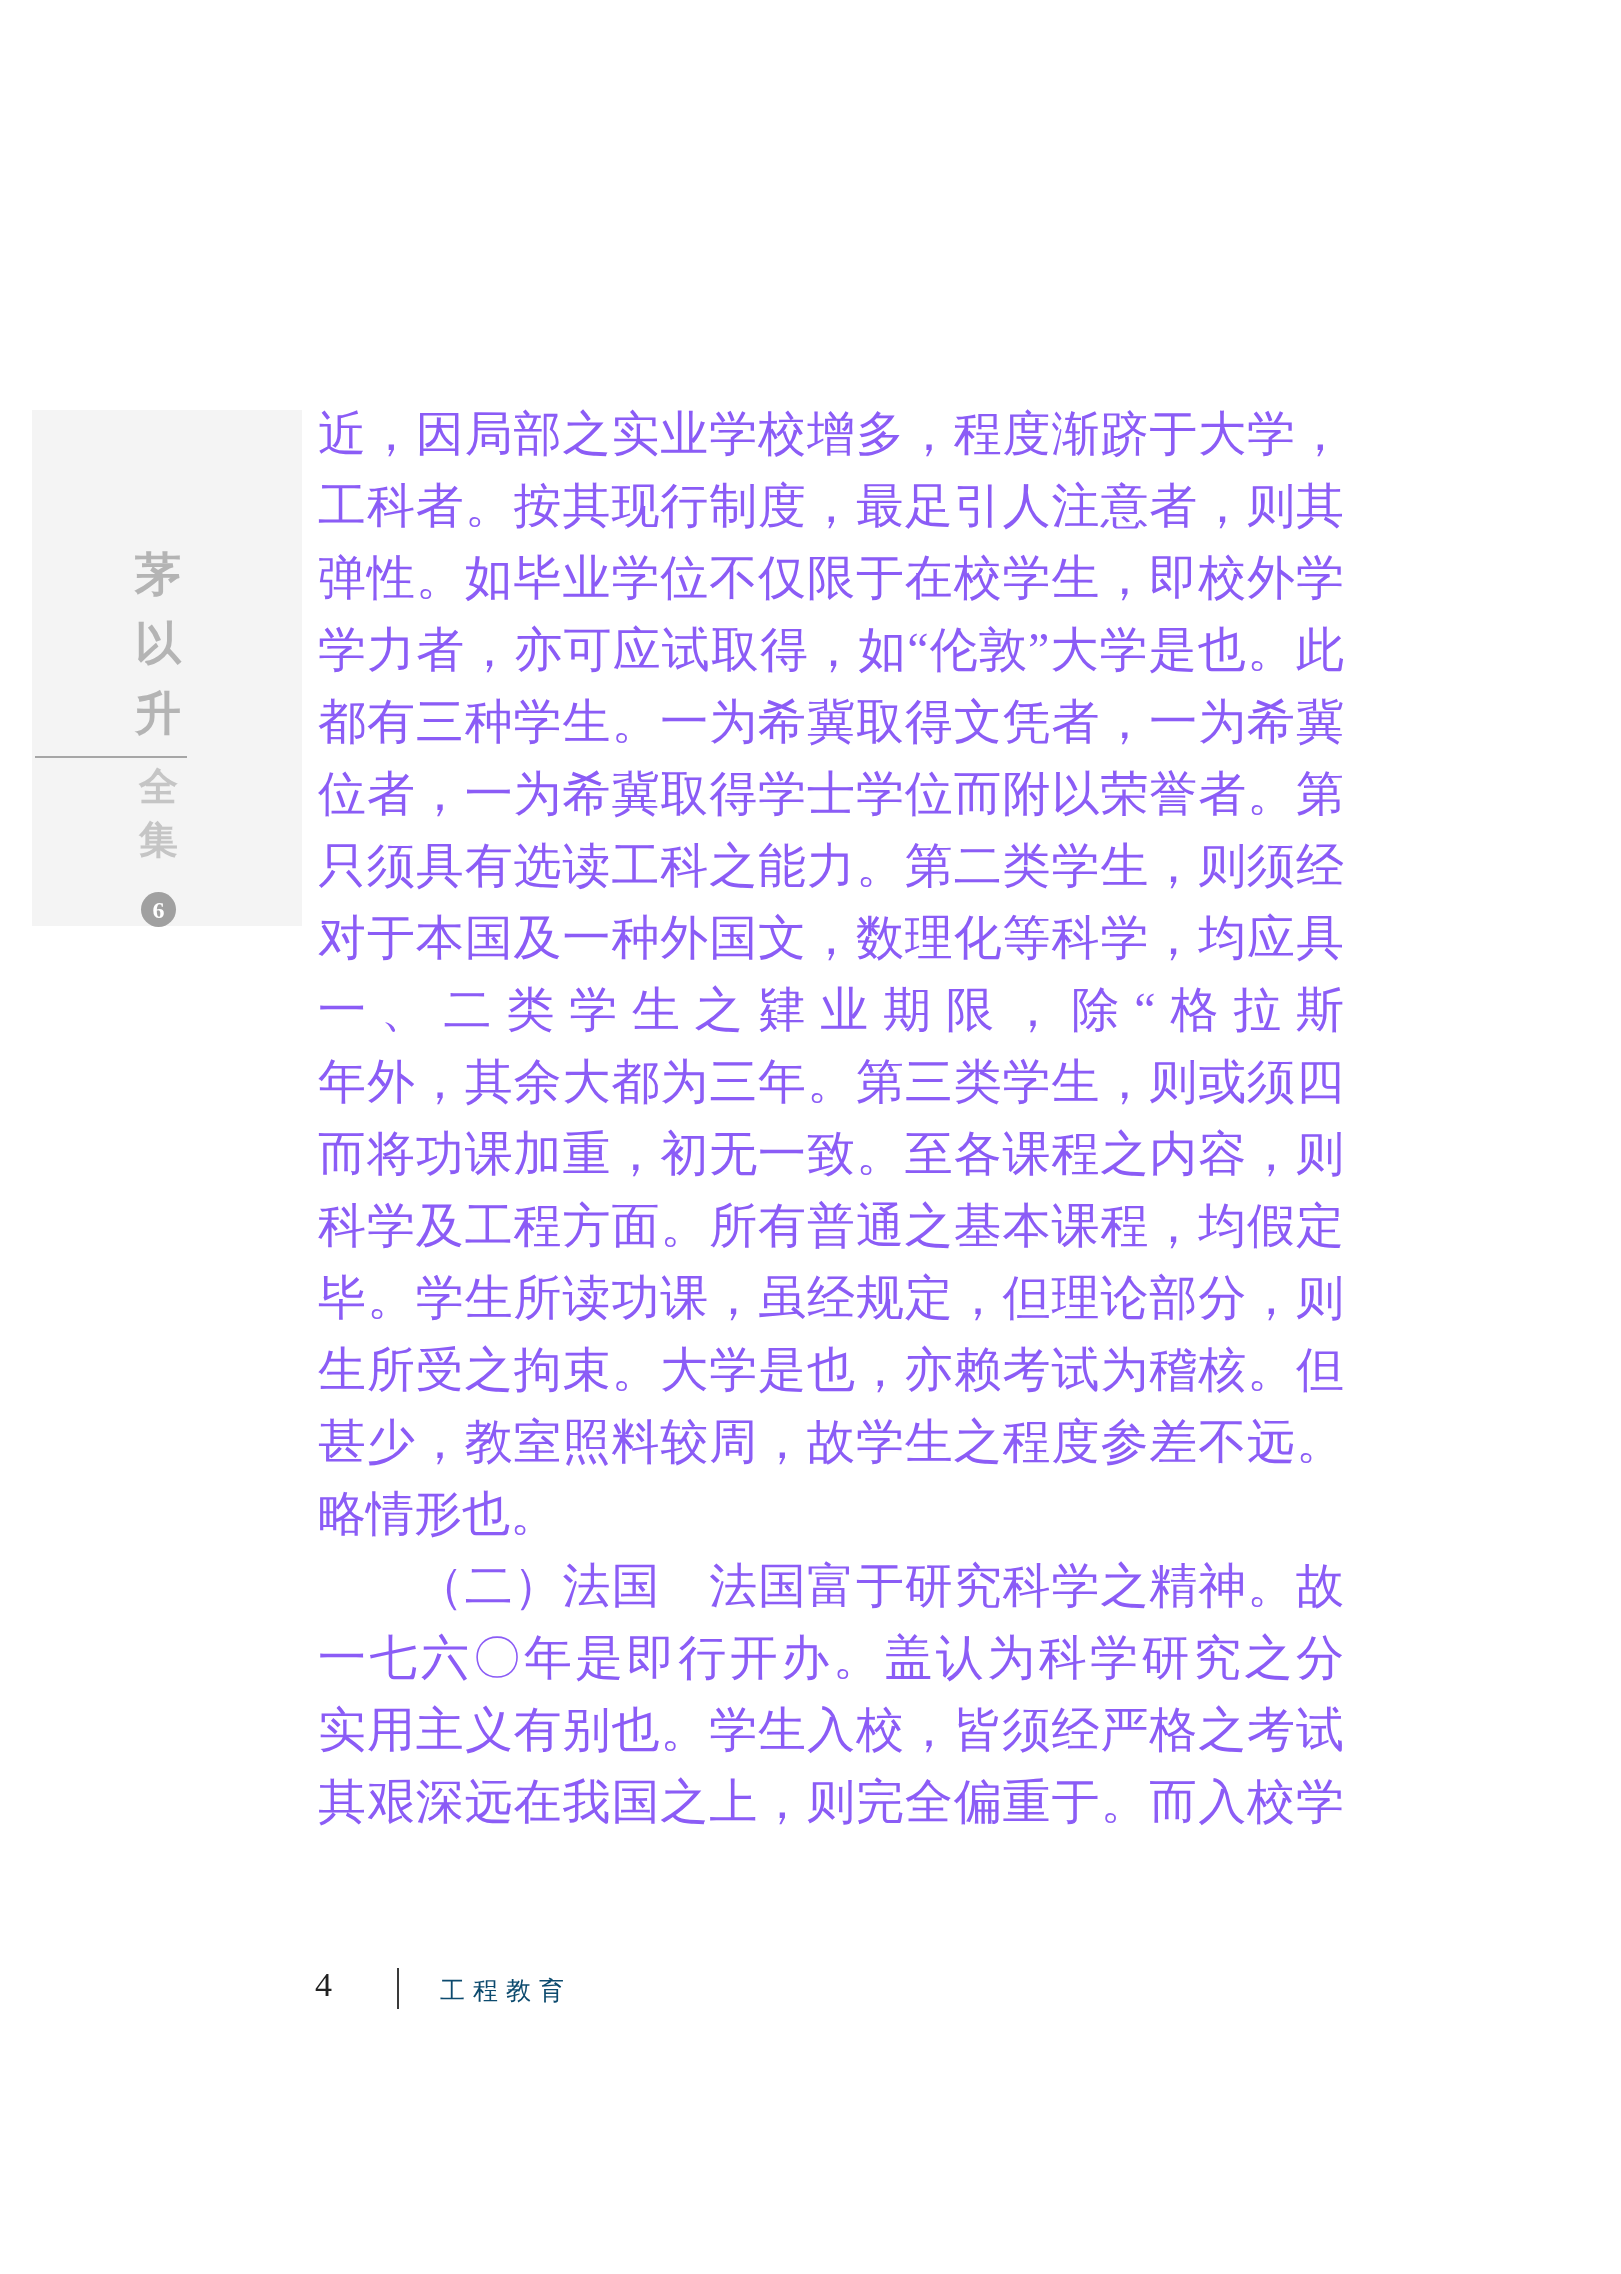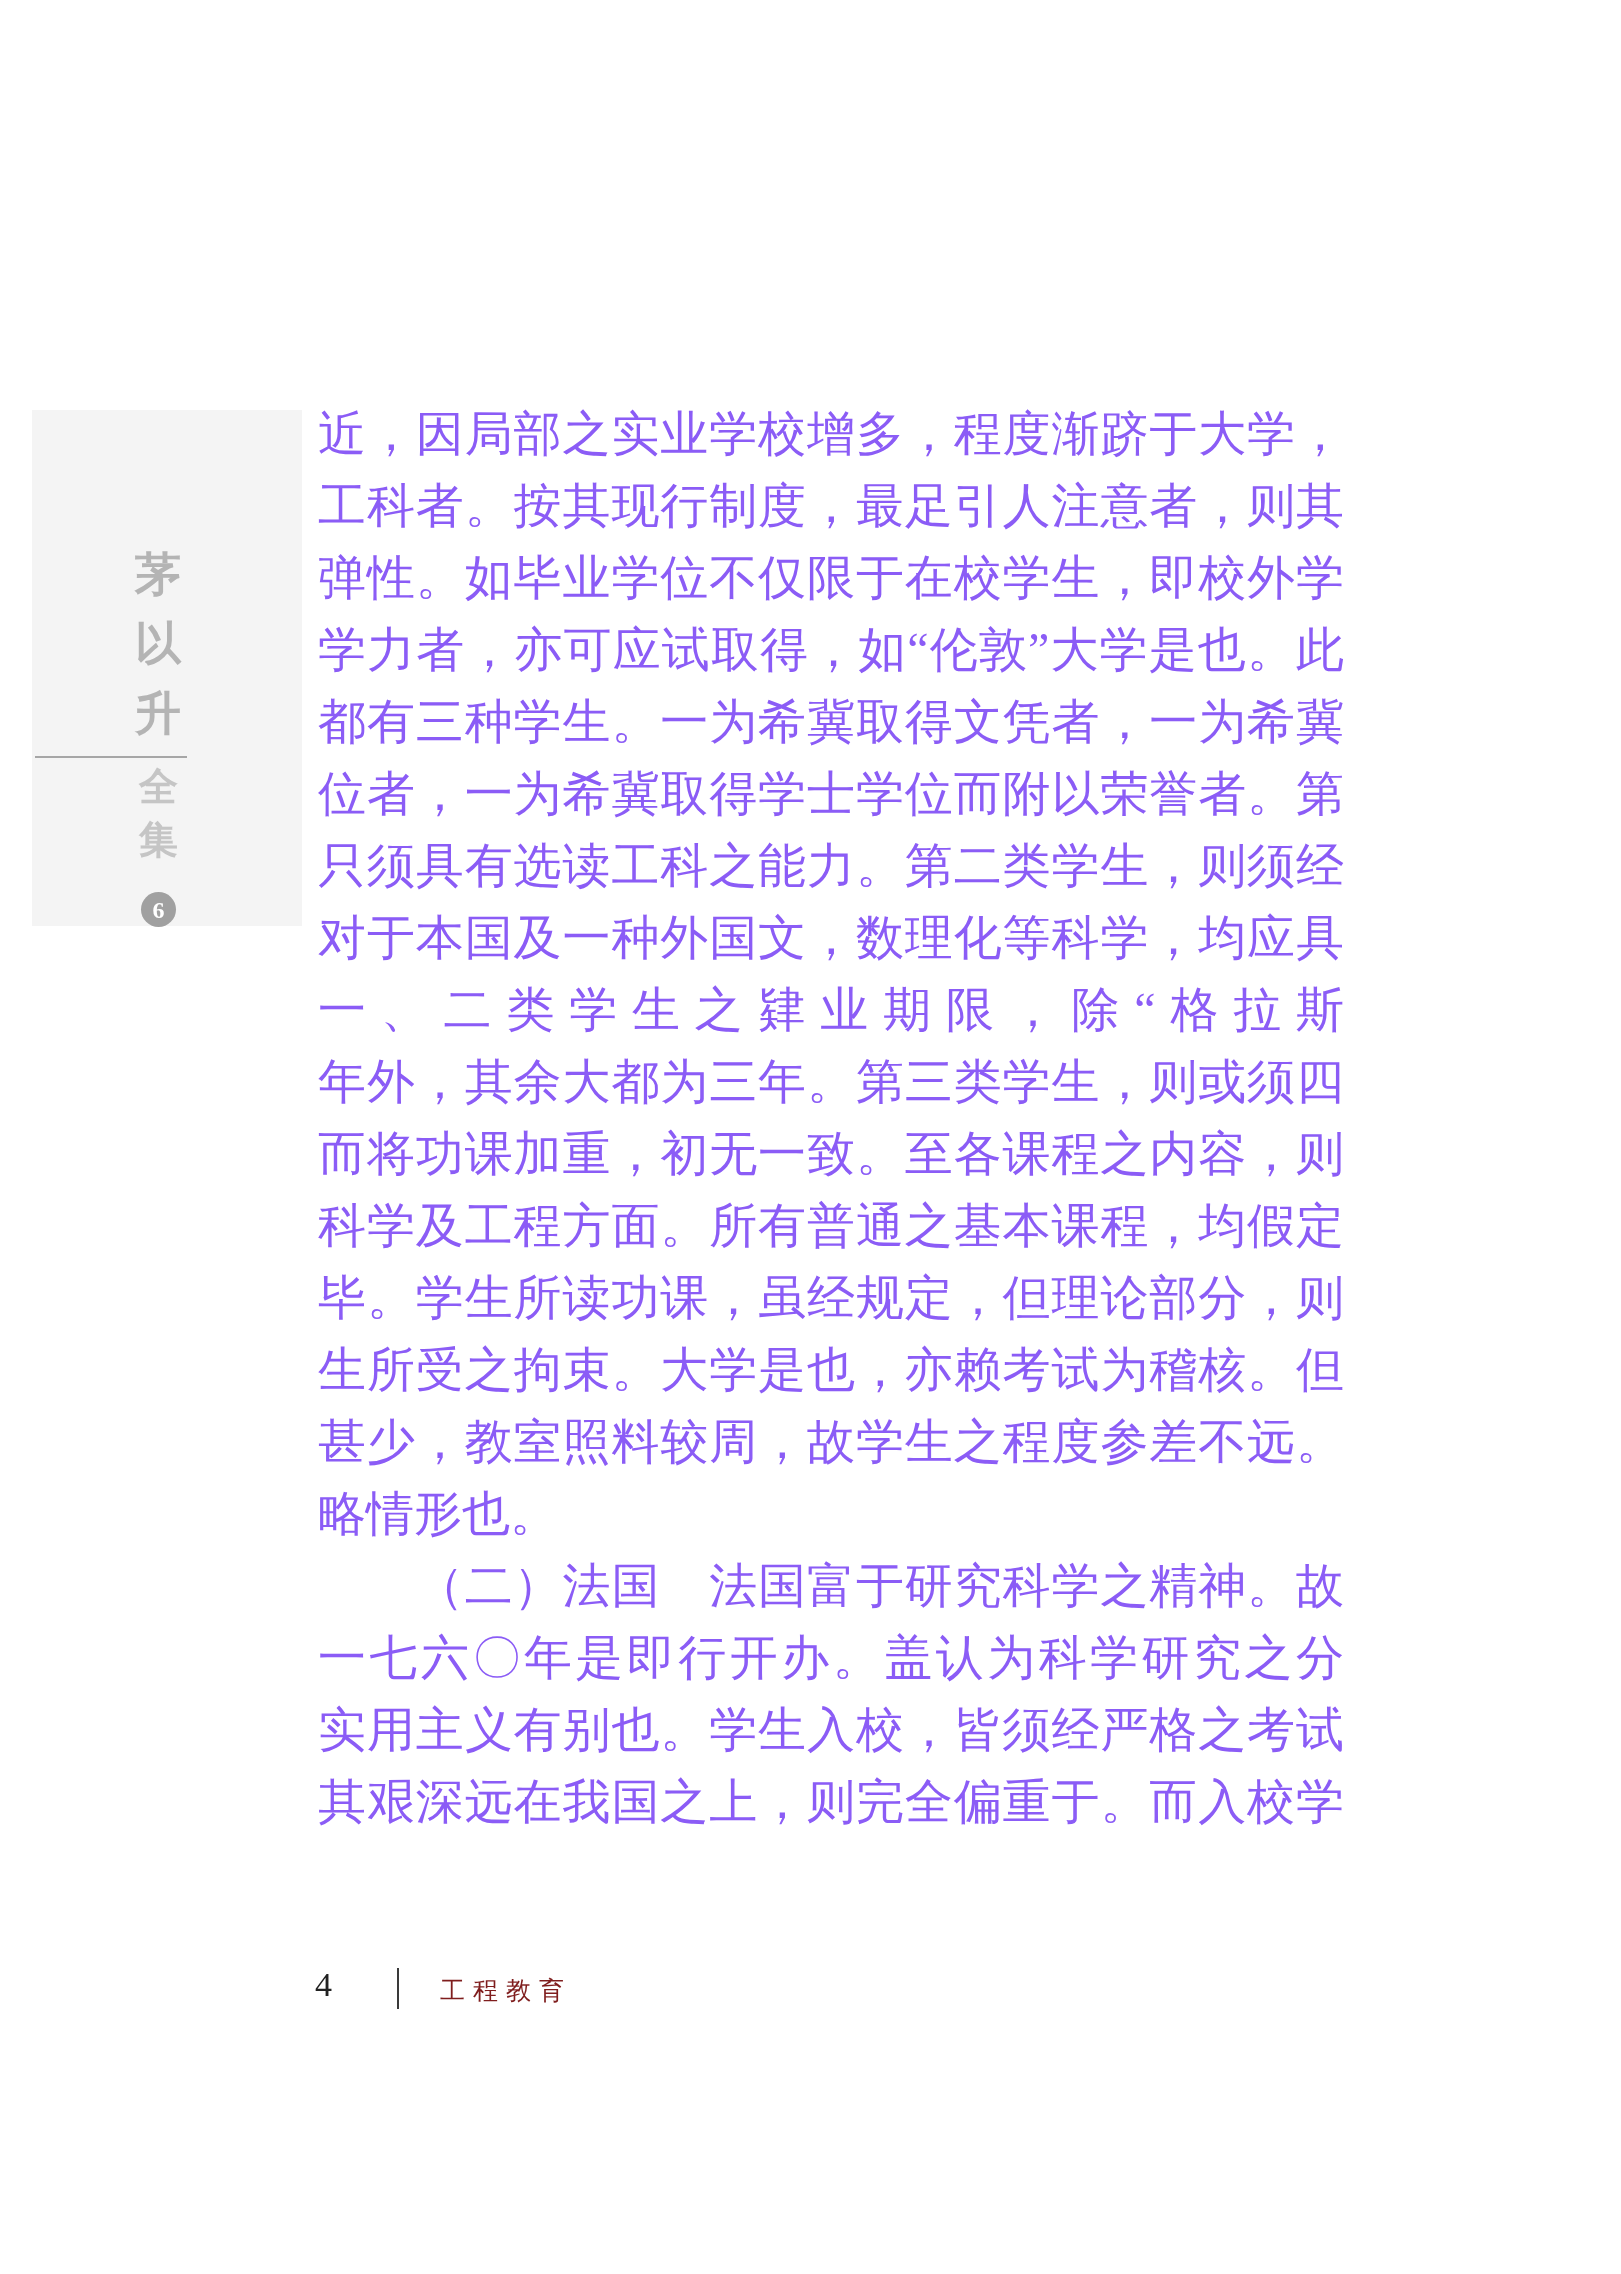--- a/index.html
+++ b/index.html
@@ -94,21 +94,21 @@
     position: absolute;
     left: 397px; top: 1968px;
     width: 1.8px; height: 41px;
     background: #3a3a3a;
   }
   #chapter-title {
     position: absolute;
     left: 440px; top: 1978px;
     font-size: 25px; line-height: 1;
     letter-spacing: 8px;
-    color: #7f1d1d;
+    color: #0c4a6e;
   }
 </style>
 </head>
 <body>
 
 <div id="page">
 
   <div id="sidebar-panel"></div>
 
   <div id="book-title-vertical">

